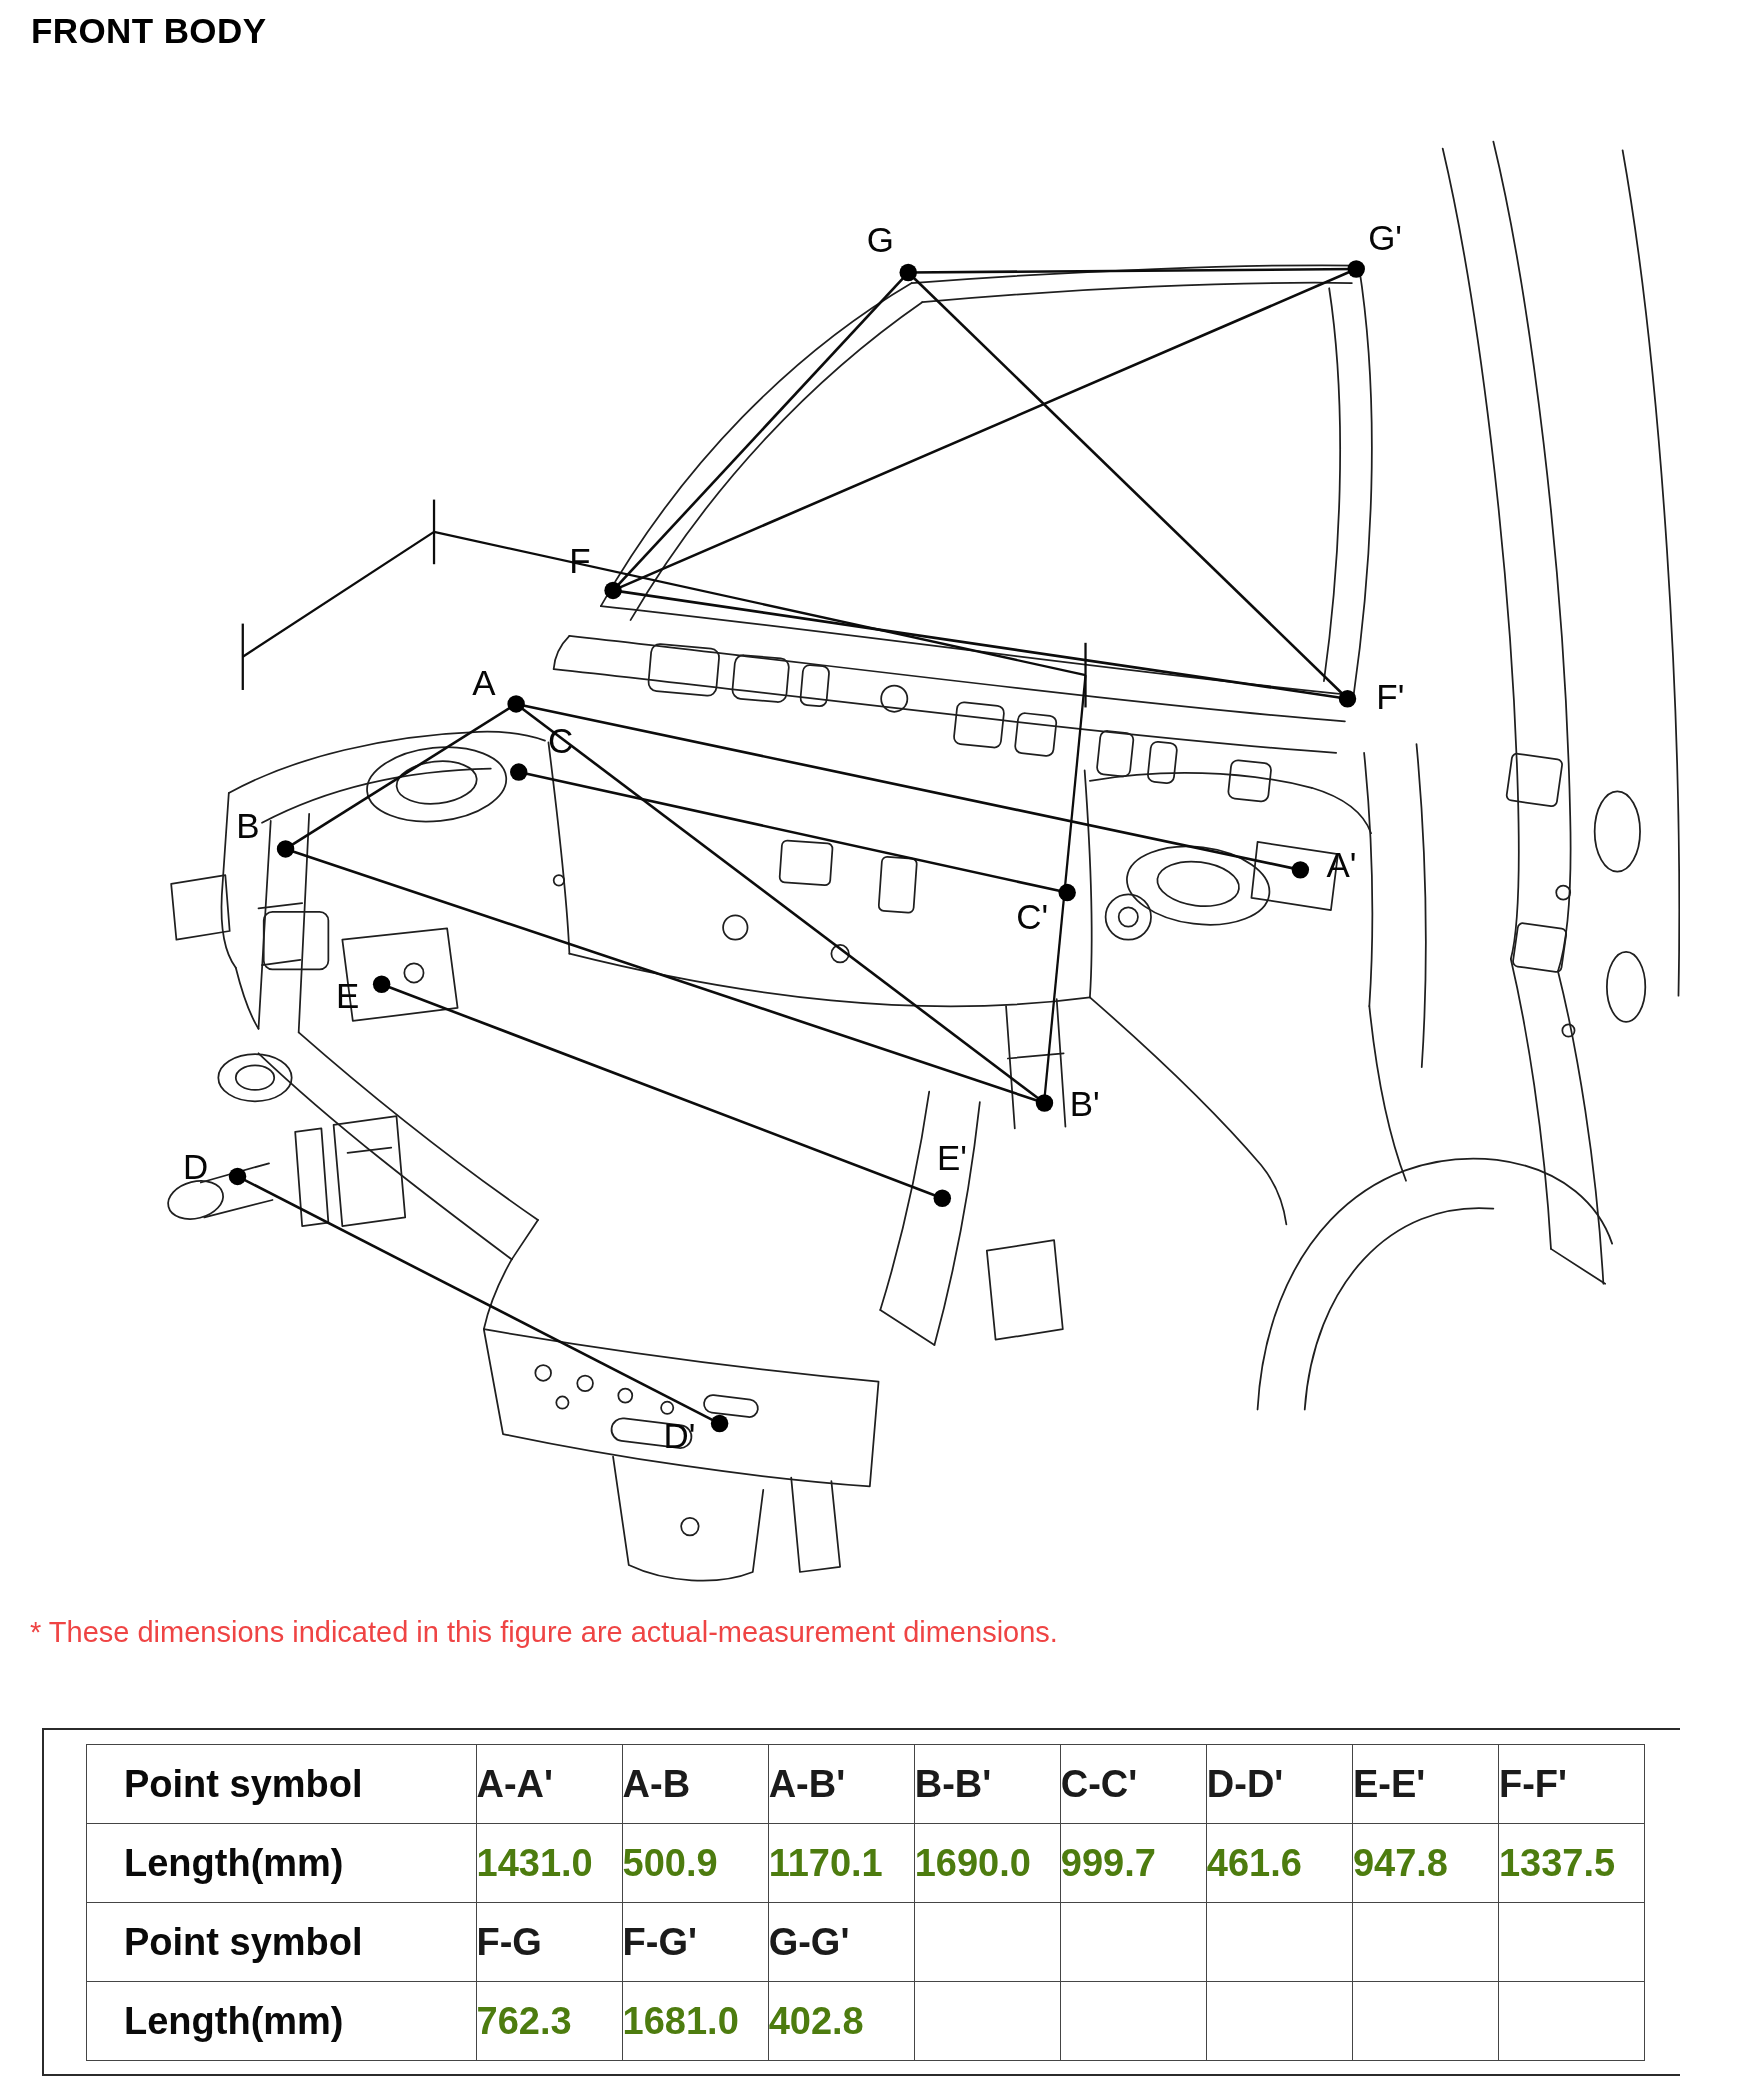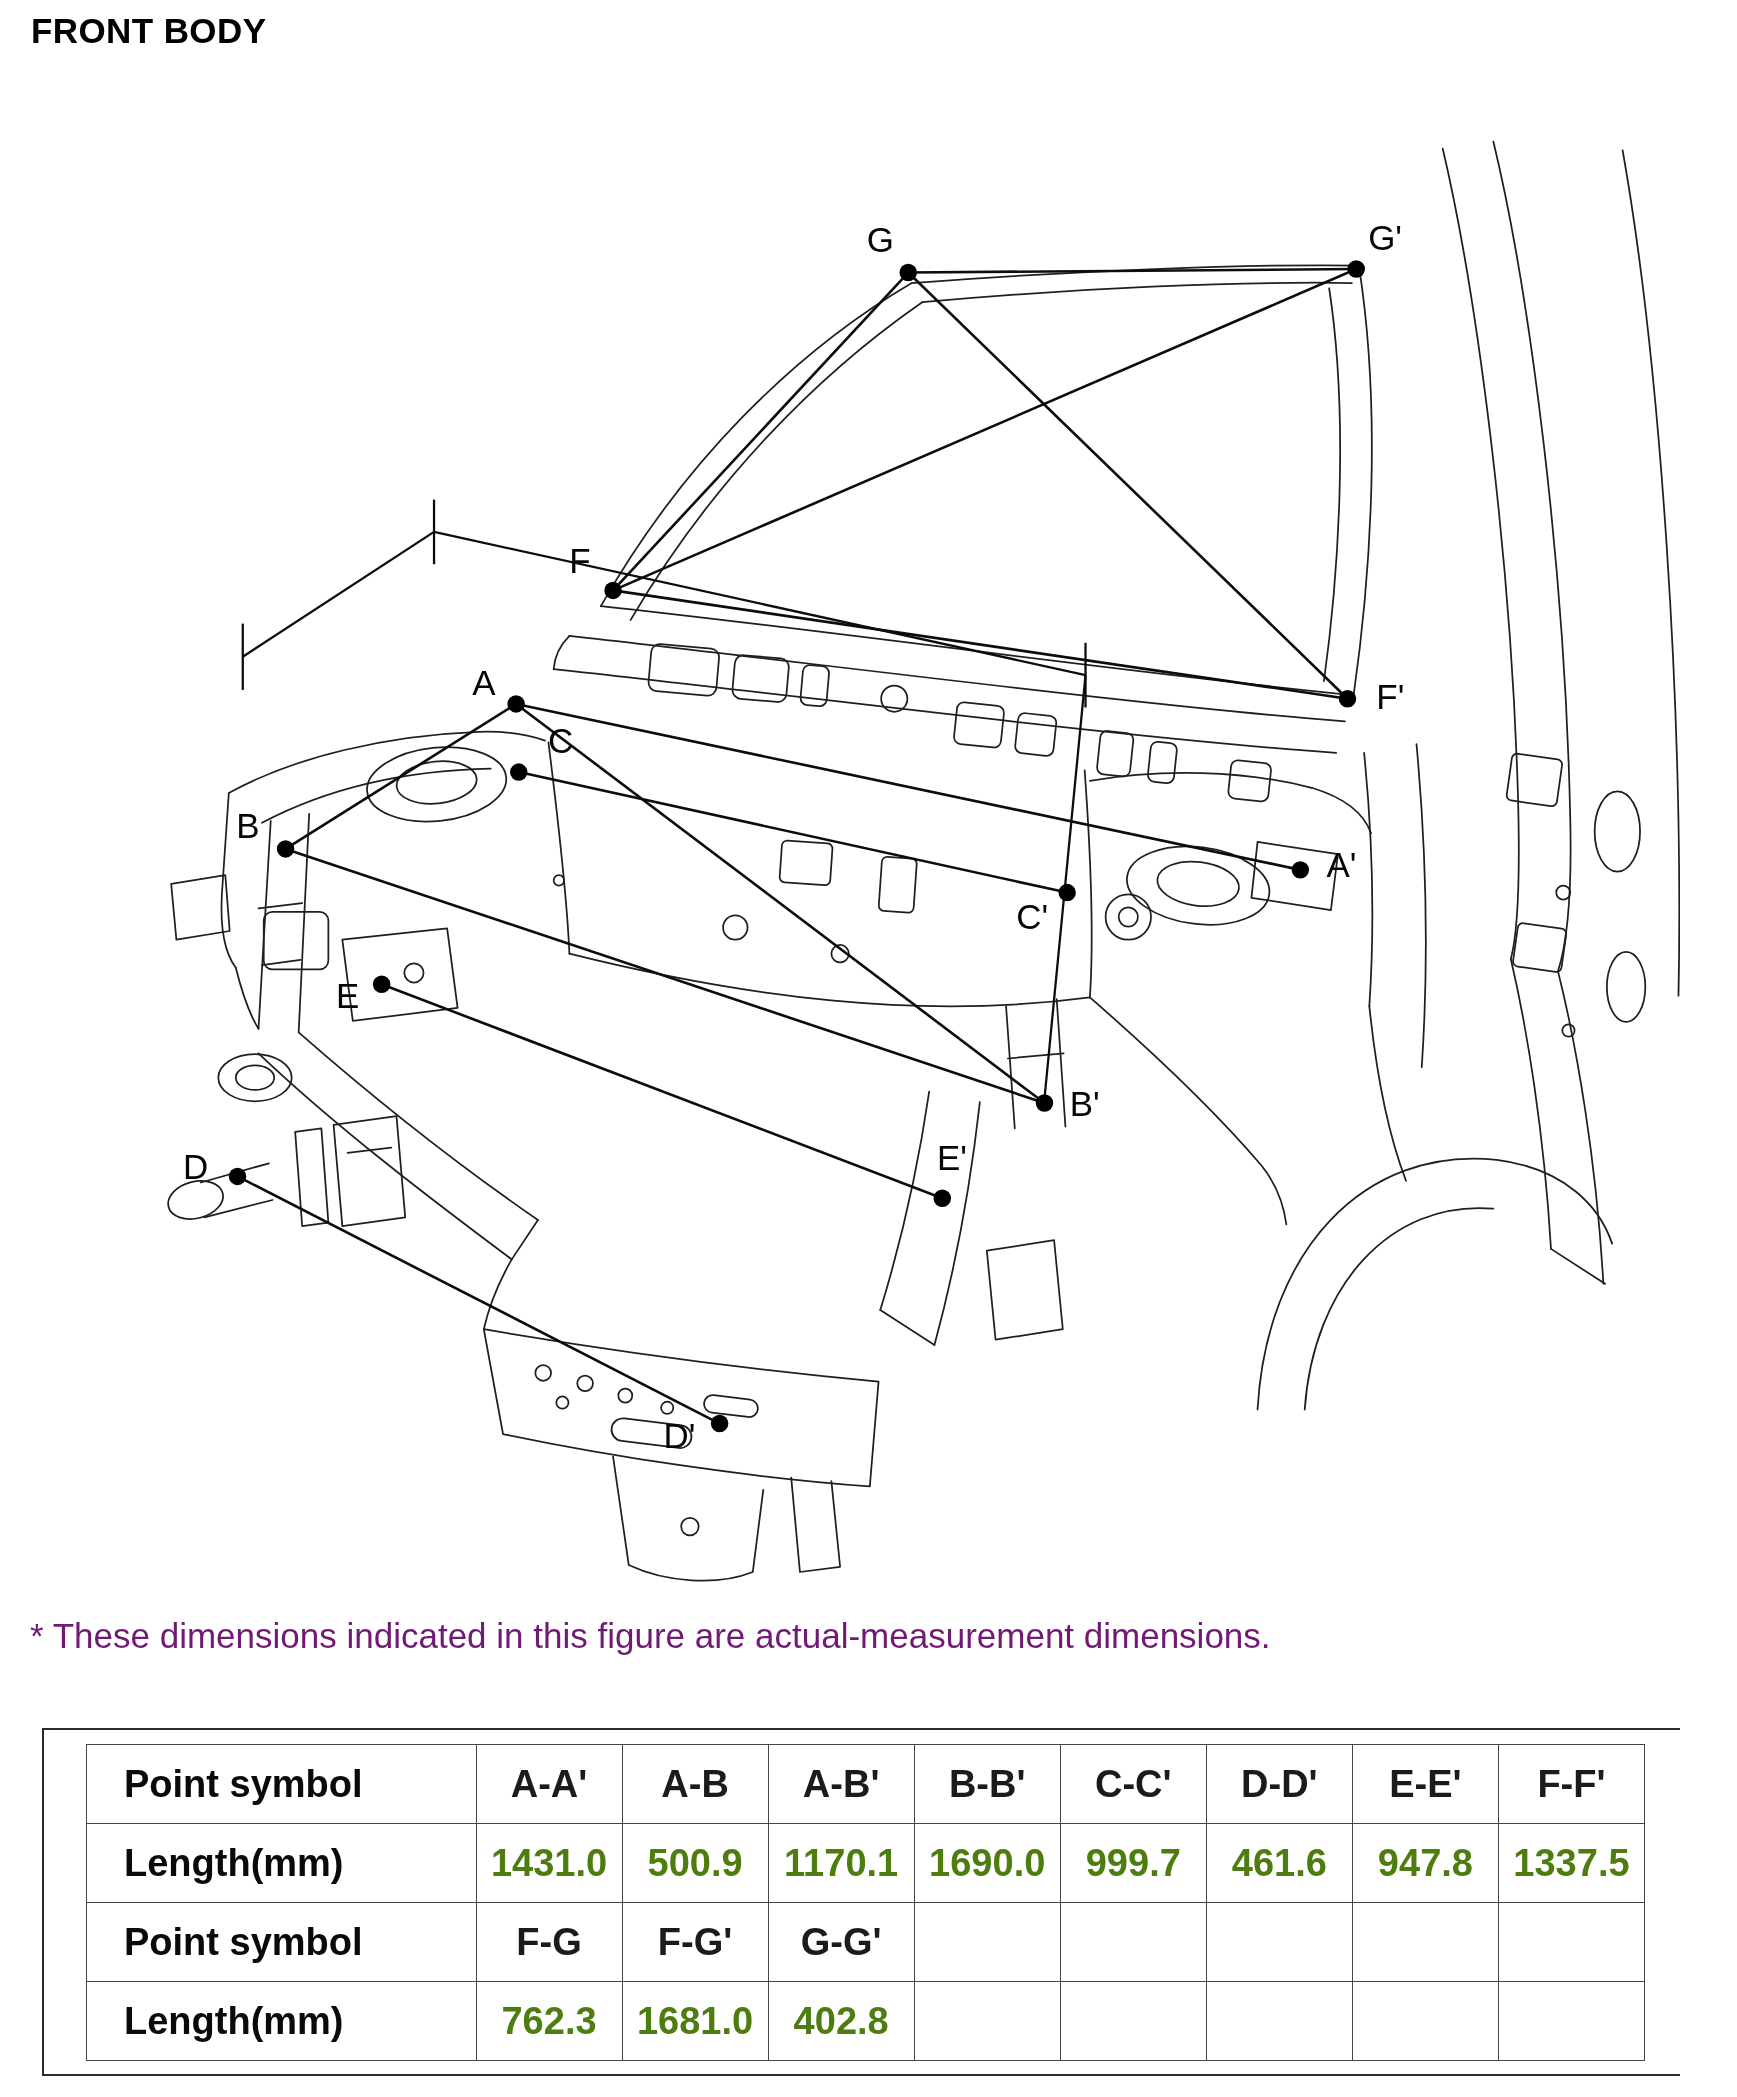--- a/index.html
+++ b/index.html
@@ -30,22 +30,22 @@
   .tick     { stroke:#0c0c0c; stroke-width:2.6; fill:none; }
   .pdot     { fill:#000; stroke:none; }
   .plabel   {
     font-family:"Liberation Sans", sans-serif;
     font-size:40px;
     fill:#060606;
   }
   .note {
     position:absolute;
     top:1616px; left:30px;
-    font-size:35px;
-    color:#701a75;
+    font-size:29px;
+    color:#ef4444;
   }
   .table-frame {
     position:absolute;
     top:1728px; left:42px;
     width:1654px; height:348px;
     border:2.6px solid #2b2b2b;
     background:#fff;
     padding:14px 49px 14px 42px;
   }
   table.dims {
@@ -60,21 +60,21 @@
     background:#fff;
   }
   .dims th {
     text-align:left;
     padding-left:37px;
     font-weight:bold;
     color:#0a0a0a;
     width:25%;
   }
   .dims td {
-    text-align:center;
+    text-align:left;
     width:9.375%;
   }
   tr.symbol td { font-weight:bold; color:#1b1b1b; }
   tr.length td { font-weight:bold; color:#4d7c0f; }
 </style>
 </head>
 <body>
 
 <div class="page">
 

